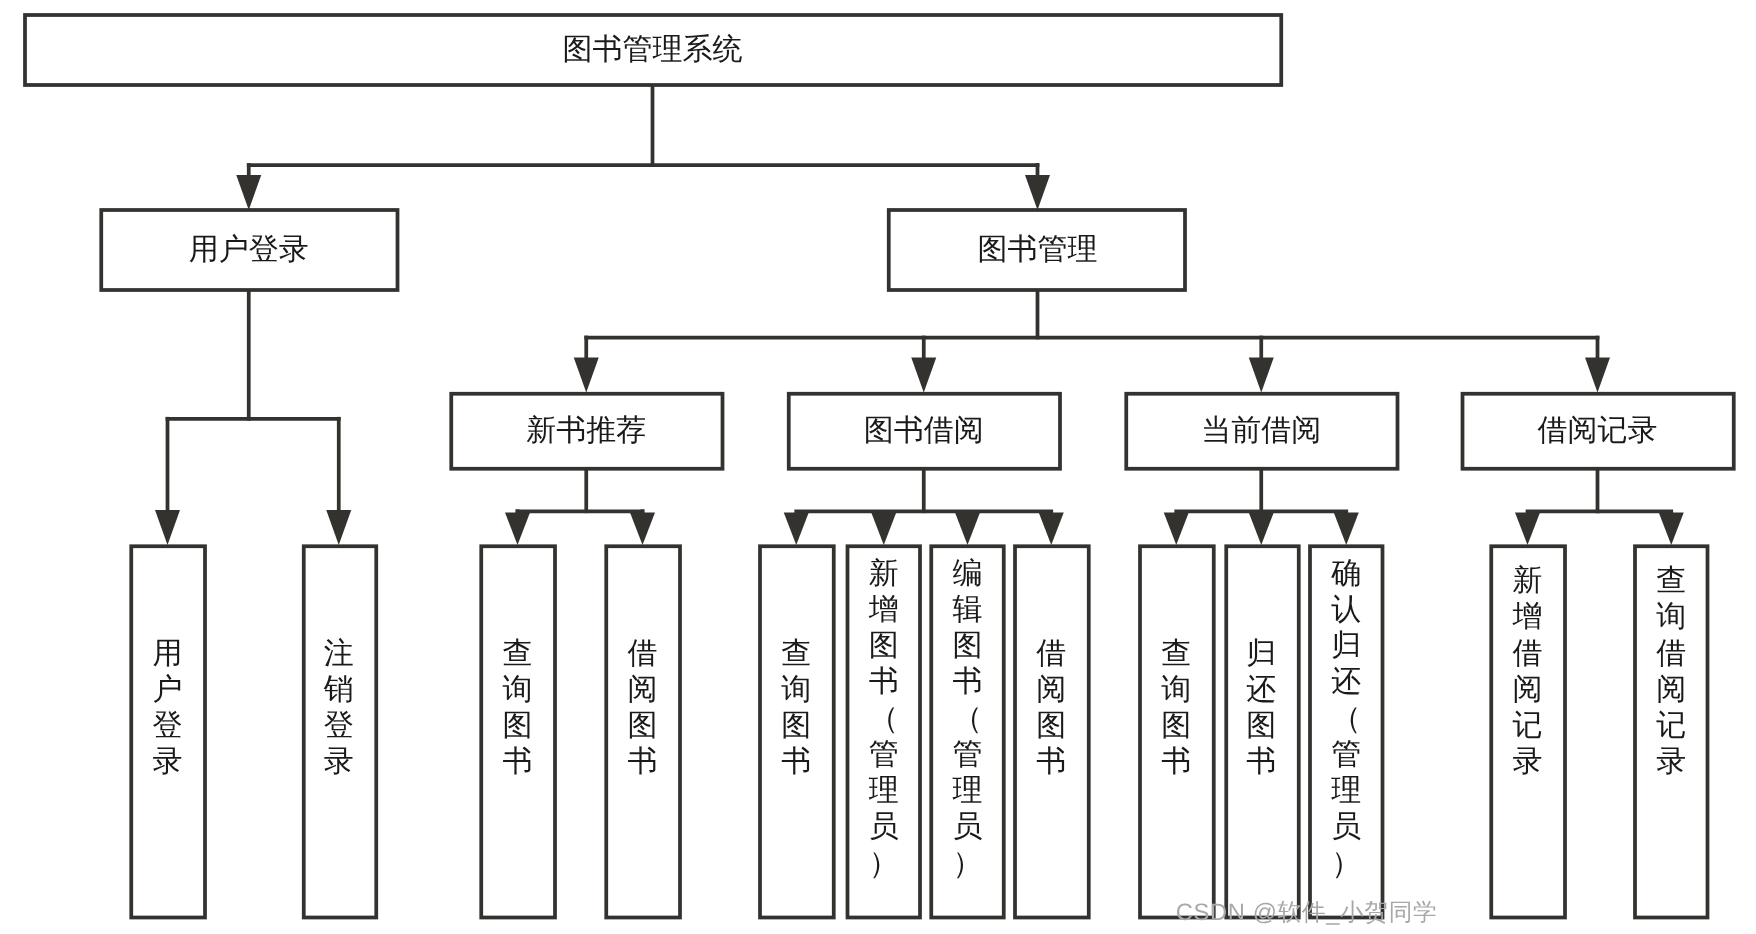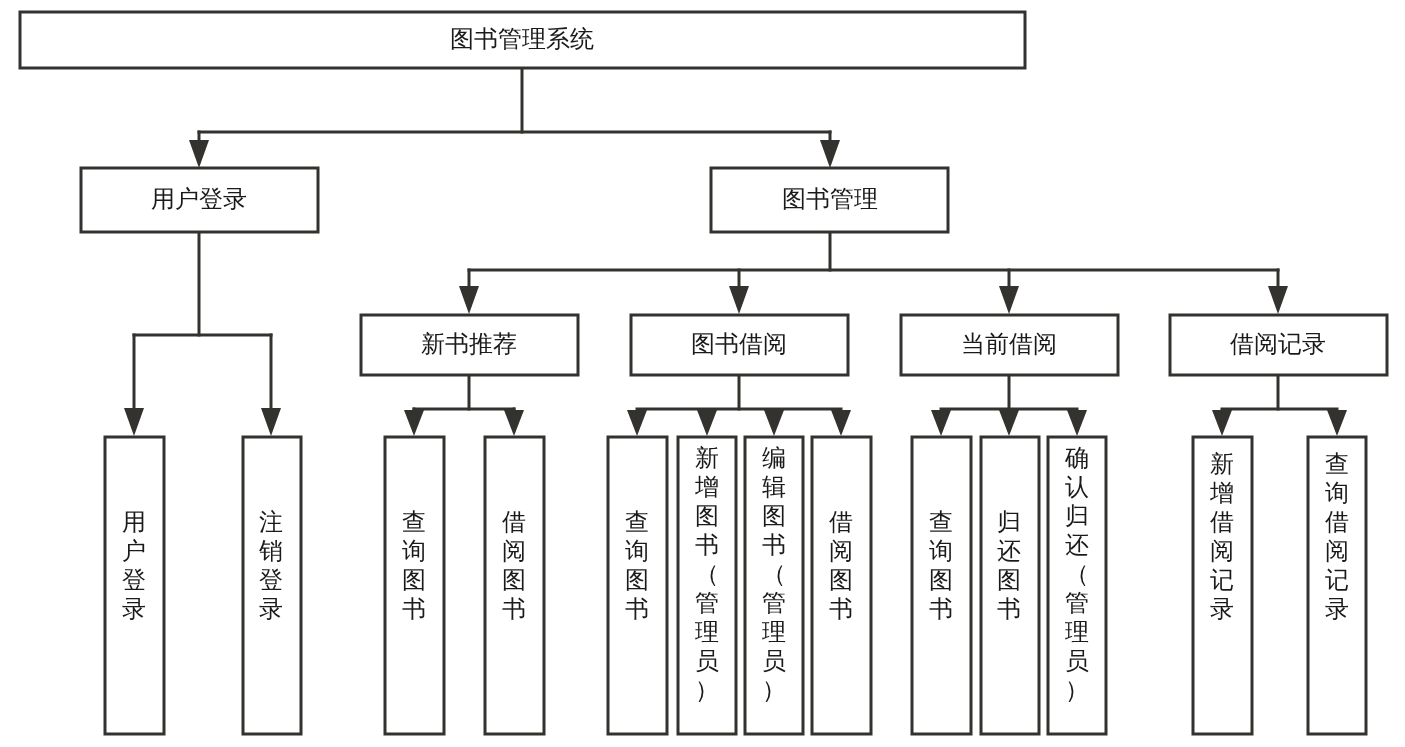--- a/index.html
+++ b/index.html
@@ -223,14 +223,15 @@
       <text class="node-label-vertical" x="1222" y="472"><tspan x="1222" dy="0">新</tspan><tspan x="1222" dy="29">增</tspan><tspan x="1222" dy="29">借</tspan><tspan x="1222" dy="29">阅</tspan><tspan x="1222" dy="29">记</tspan><tspan x="1222" dy="29">录</tspan></text>
     </g>
 
     <g>
       <rect class="node-box" x="1308" y="437" width="58" height="297"></rect>
       <text class="node-label-vertical" x="1337" y="472"><tspan x="1337" dy="0">查</tspan><tspan x="1337" dy="29">询</tspan><tspan x="1337" dy="29">借</tspan><tspan x="1337" dy="29">阅</tspan><tspan x="1337" dy="29">记</tspan><tspan x="1337" dy="29">录</tspan></text>
     </g>
 
   </svg>
 
+  <div class="watermark">CSDN @软件_小贺同学</div>
 
 </div>
 
 </body></html>

